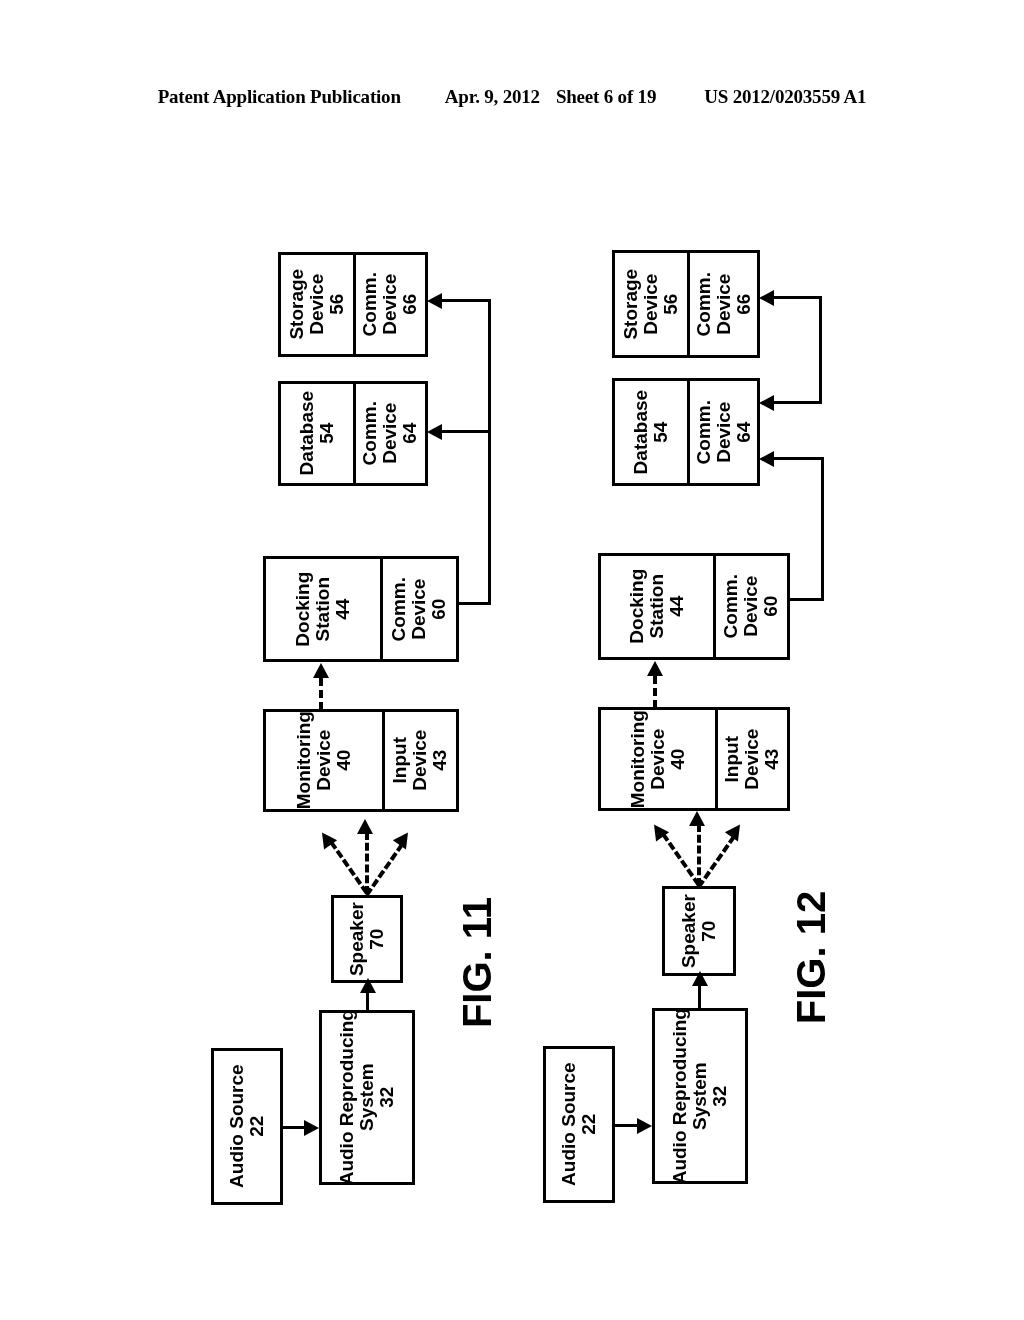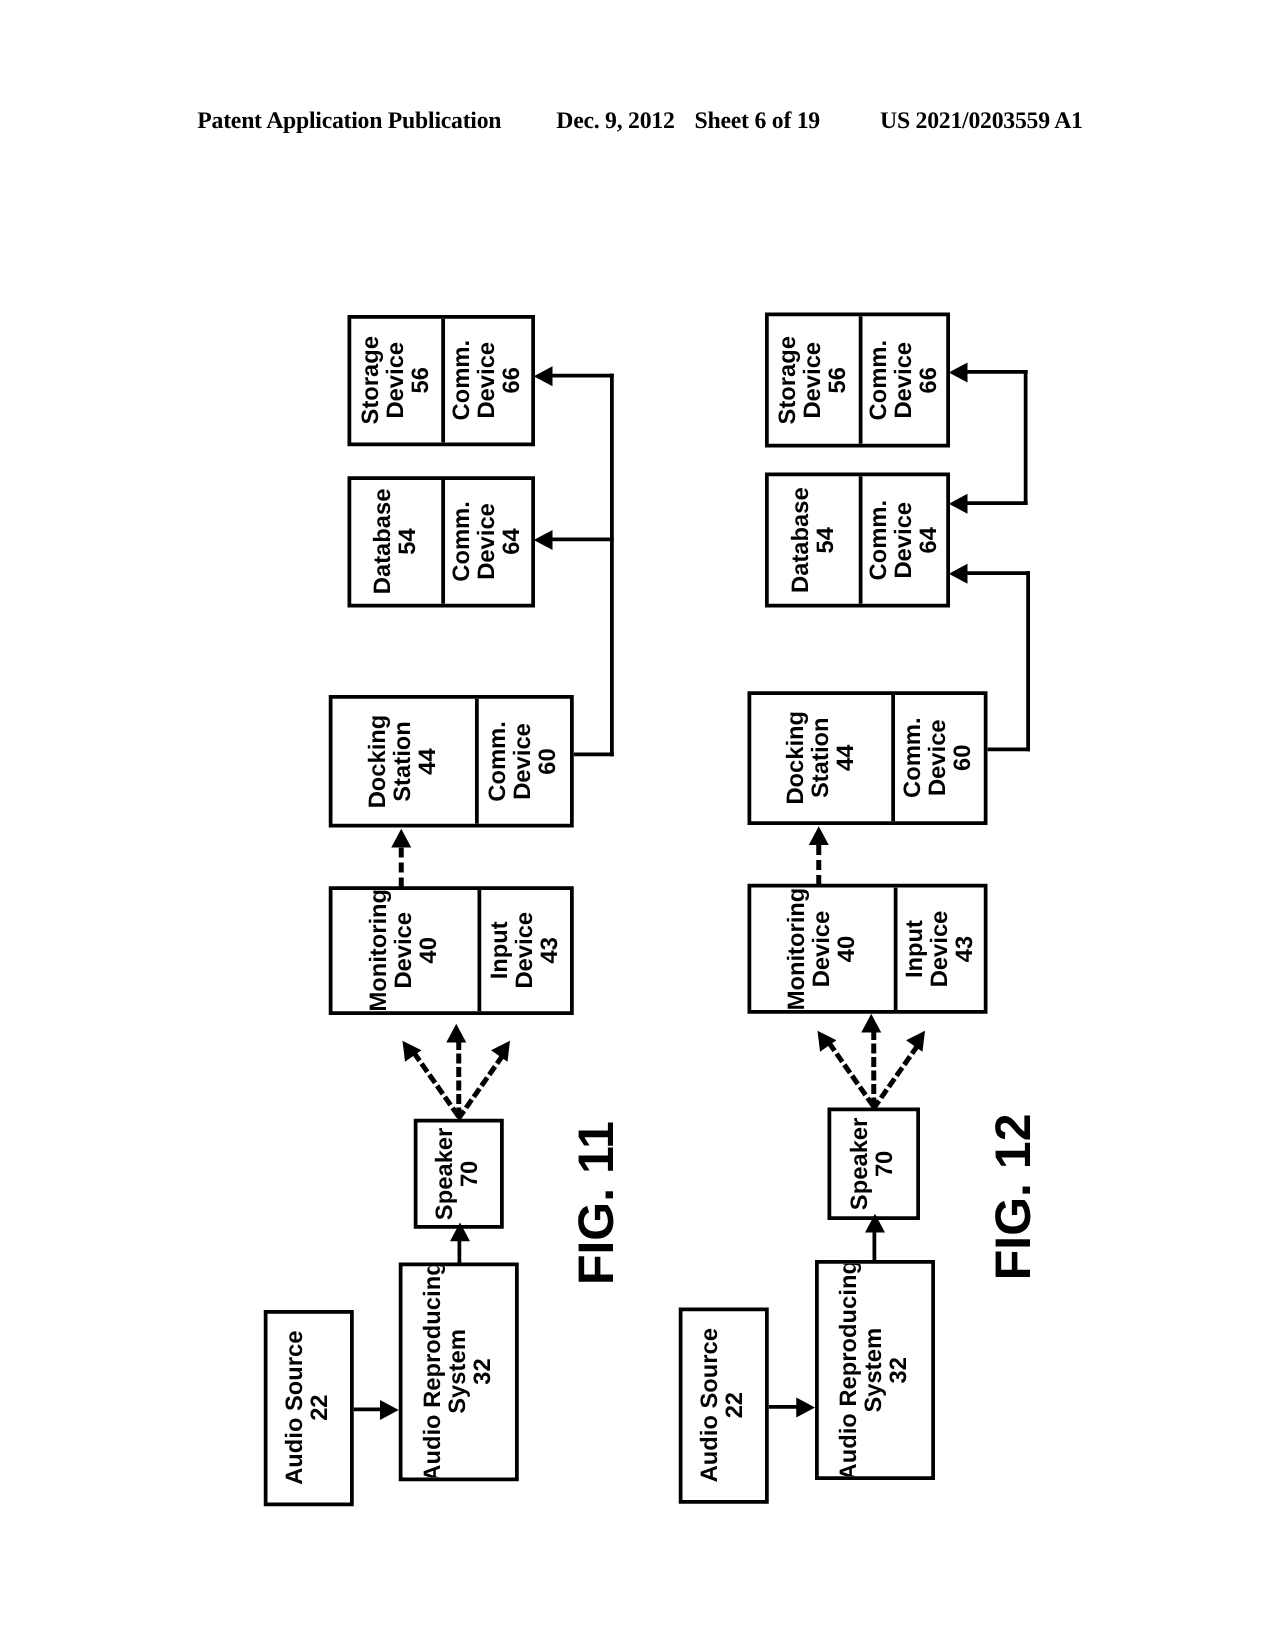--- a/index.html
+++ b/index.html
@@ -153,23 +153,23 @@
     white-space: nowrap;
     transform: rotate(-90deg);
     transform-origin: 50% 50%;
   }
 </style>
 </head>
 <body>
 
 <div class="page-header">
   <span class="hdr-pub">Patent Application Publication</span>
-  <span class="hdr-date">Dec. 9, 2012</span>
+  <span class="hdr-date">Apr. 9, 2012</span>
   <span class="hdr-sheet">Sheet 6 of 19</span>
-  <span class="hdr-num">US 2021/0203559 A1</span>
+  <span class="hdr-num">US 2012/0203559 A1</span>
 </div>
 
 <div class="figure" id="figure-11">
 
   <div class="blk" style="left:278px; top:252px; width:150px; height:105px;">
     <div class="cell" style="width:75px;">
       <div class="cell-text">Storage<br>Device<br>56</div>
     </div>
     <div class="cell" style="width:75px;">
       <div class="cell-text">Comm.<br>Device<br>66</div>

